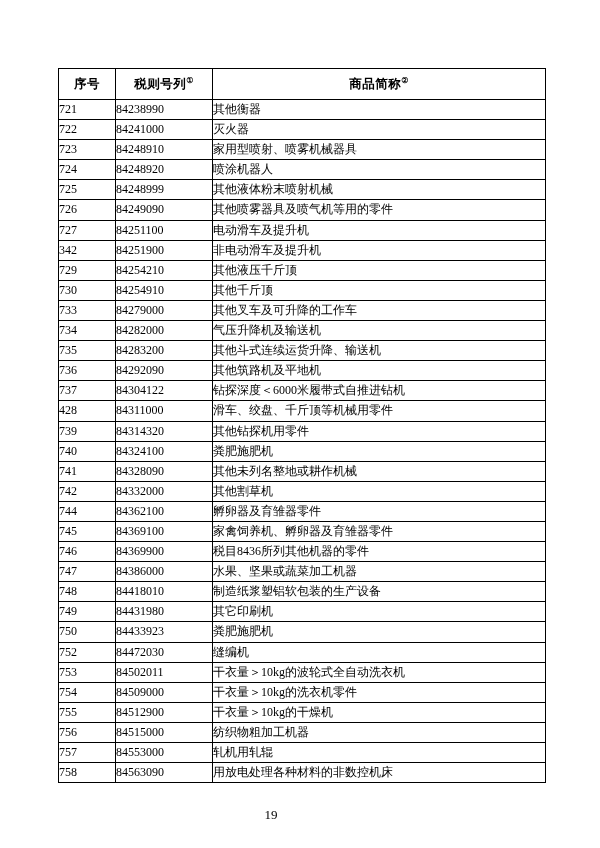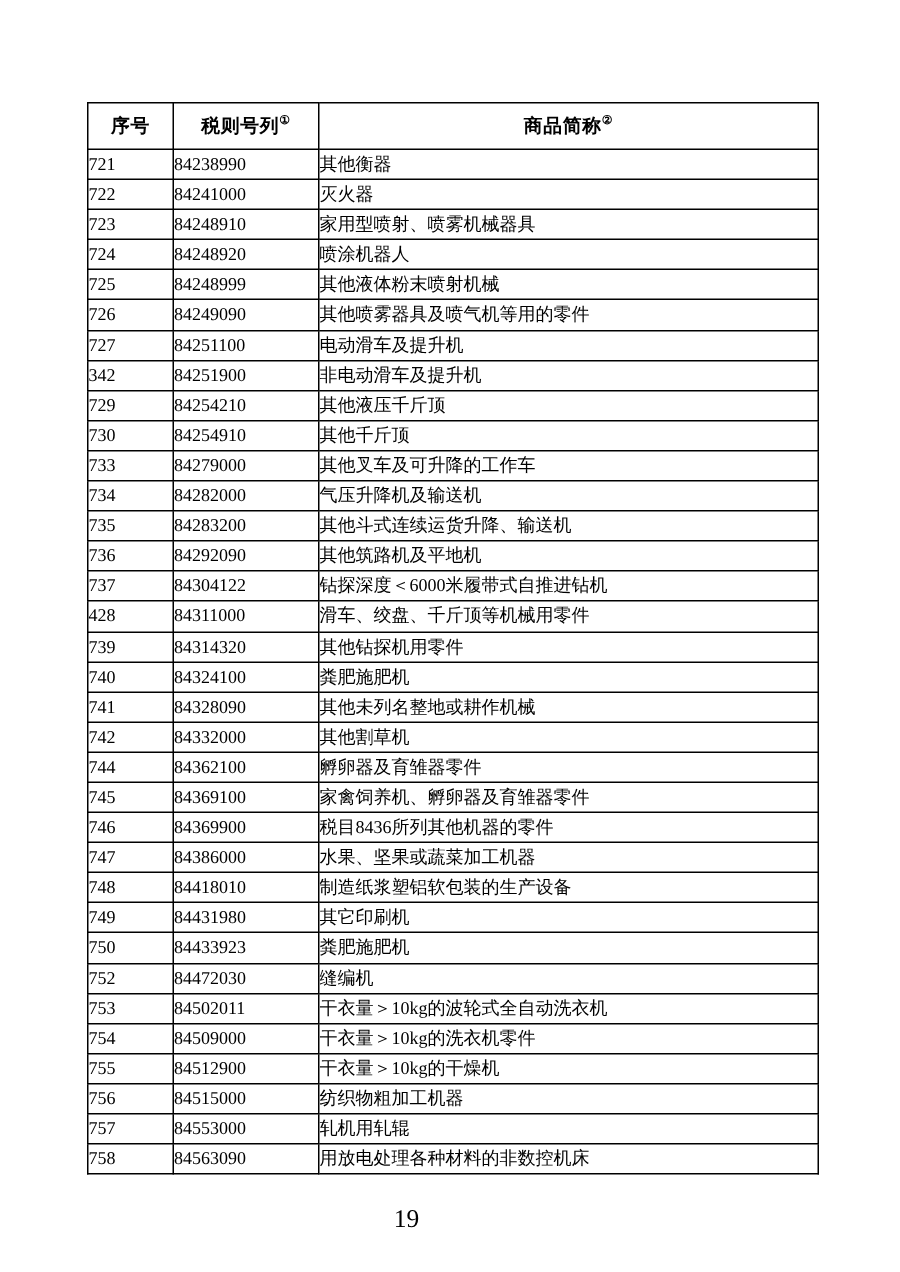--- a/index.html
+++ b/index.html
@@ -60,21 +60,21 @@
     font-size: 8px;
     vertical-align: super;
     line-height: 0;
   }
   .page-number {
     position: absolute;
     left: 0;
     right: 0;
     bottom: 25px;
     text-align: center;
-    font-size: 17px;
+    font-size: 13px;
     font-family: "Liberation Serif", "DejaVu Serif", serif;
   }
 </style>
 </head>
 <body>
 
 <div class="page">
   <table class="tariff">
     <thead>
       <tr>

